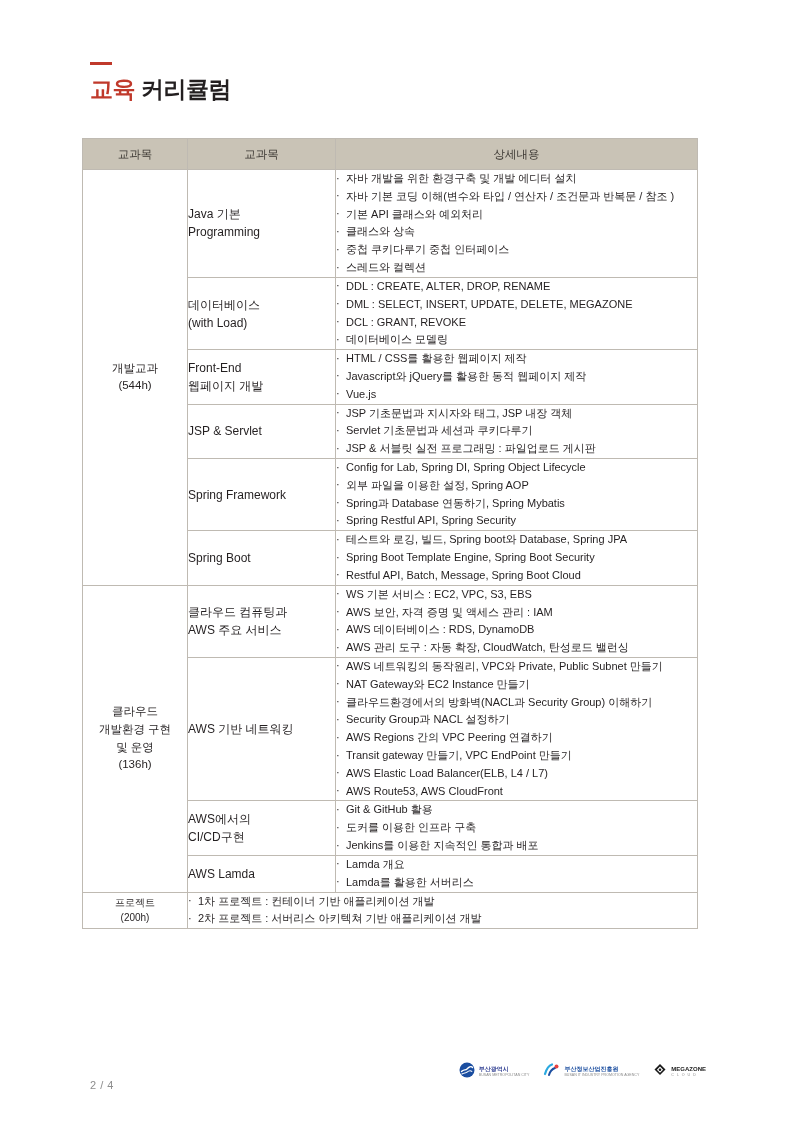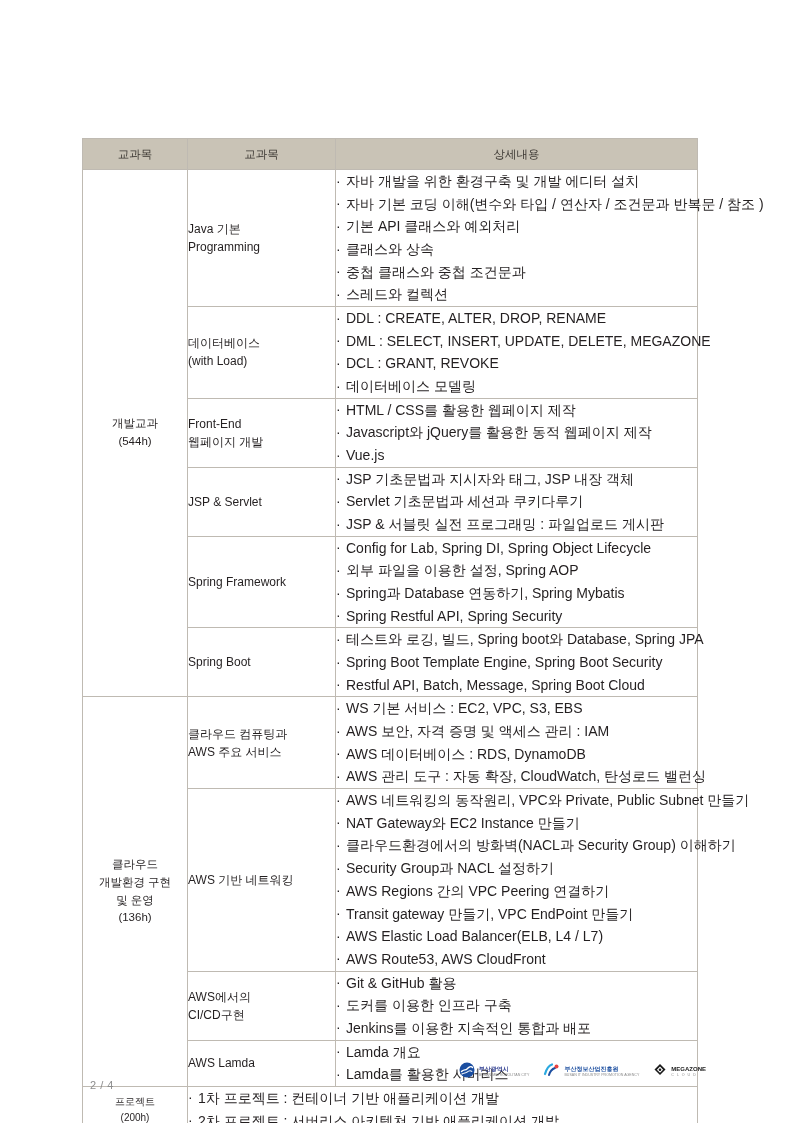--- a/index.html
+++ b/index.html
@@ -82,21 +82,21 @@
   }
   td.subject {
     font-size: 12px;
     line-height: 1.5;
     color: #231f20;
     padding: 6px 4px;
     margin-top: 28px;
   }
   td.detail {
     text-align: left;
-    font-size: 14px;
+    font-size: 11px;
     line-height: 1.62;
     color: #231f20;
     padding: 7px 10px 7px 12px;
     margin-top: 20px;
   }
   td.detail ul {
     margin: 0;
     padding: 0;
     list-style: none;
   }
@@ -164,20 +164,24 @@
   }
   .logo.megazone .txt .l1 { color: #1a1a1a; }
   .logo.megazone .txt .l2 { color: #8a8a8a; letter-spacing: 1px; }
   .logo.kosa .txt .l1 { color: #1d4fa0; }
 </style>
 </head>
 <body>
 
 <div class="page">
 
+  <div class="title-block">
+    <div class="title-rule"></div>
+    <div class="title-text"><span class="accent">교육</span><span class="plain"> 커리큘럼</span></div>
+  </div>
 
   <table class="curriculum">
     <colgroup>
       <col class="c1">
         <col class="c2">
         <col class="c3">
     </colgroup>
     <thead>
       <tr>
         <th>교과목</th>
@@ -195,21 +199,21 @@
         <td class="subject">
           <div>Java 기본</div>
           <div>Programming</div>
         </td>
         <td class="detail">
           <ul>
             <li>자바 개발을 위한 환경구축 및 개발 에디터 설치</li>
             <li>자바 기본 코딩 이해(변수와 타입 / 연산자 / 조건문과 반복문 / 참조 )</li>
             <li>기본 API 클래스와 예외처리</li>
             <li>클래스와 상속</li>
-            <li>중첩 클래스와 중첩 조건문과</li>
+            <li>중첩 쿠키다루기 중첩 인터페이스</li>
             <li>스레드와 컬렉션</li>
           </ul>
         </td>
       </tr>
       <tr>
         <td class="subject">
           <div>데이터베이스</div>
           <div>(with Load)</div>
         </td>
         <td class="detail">

